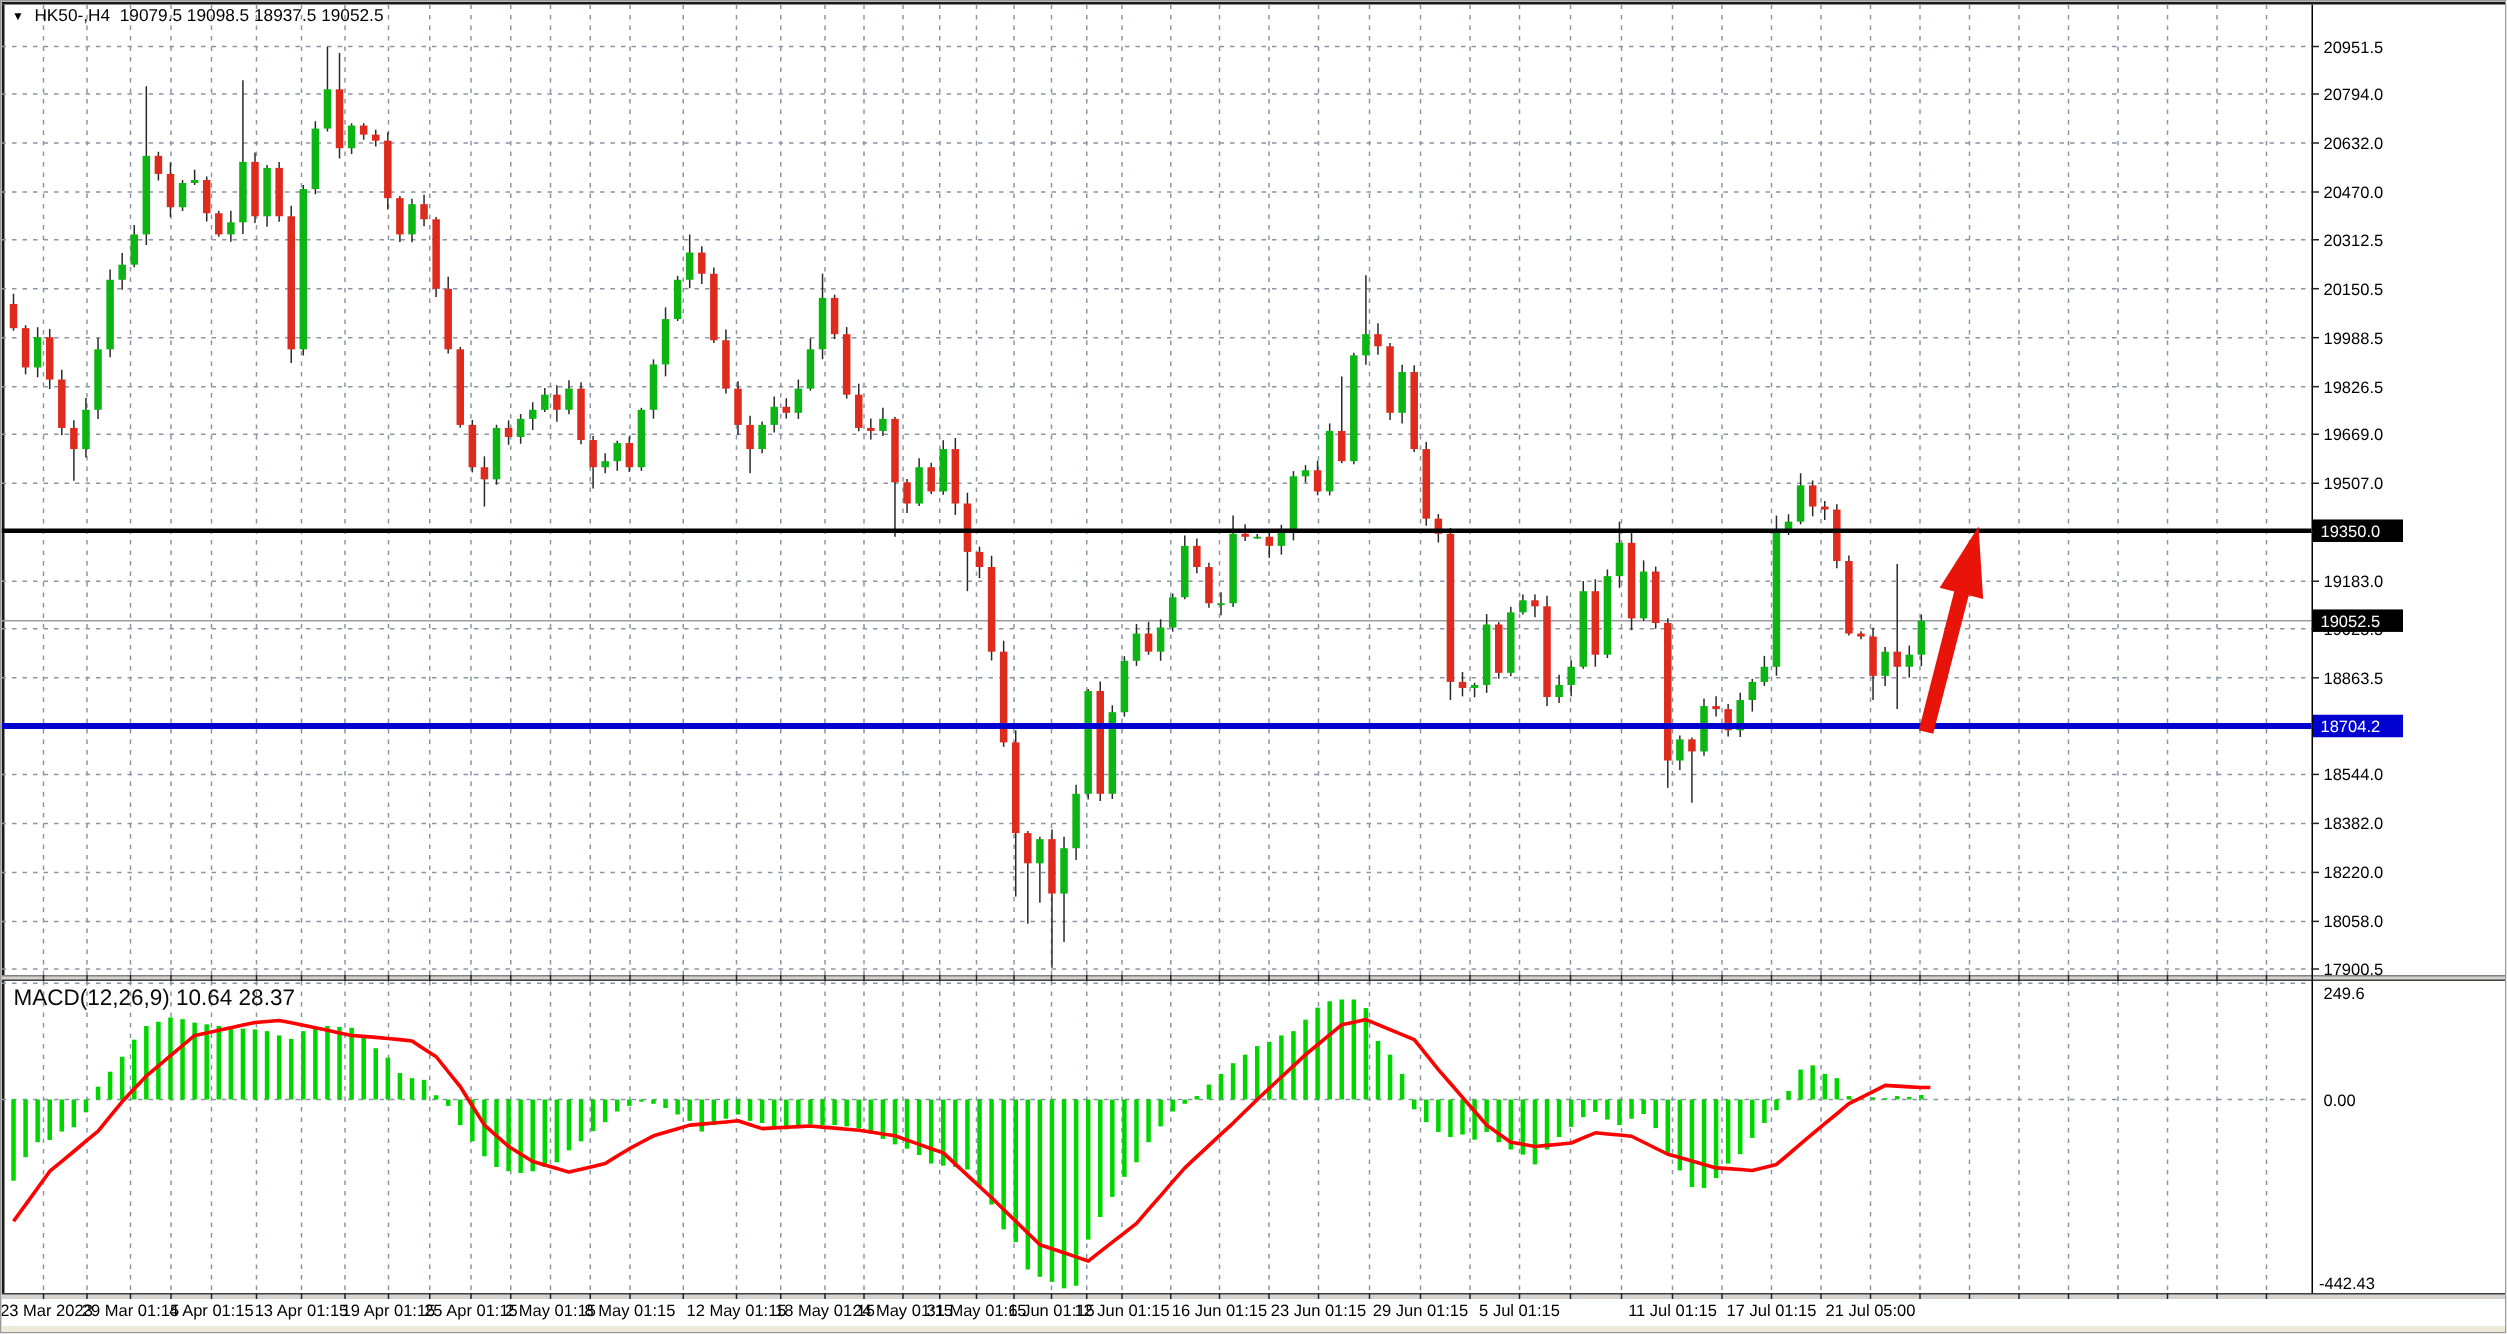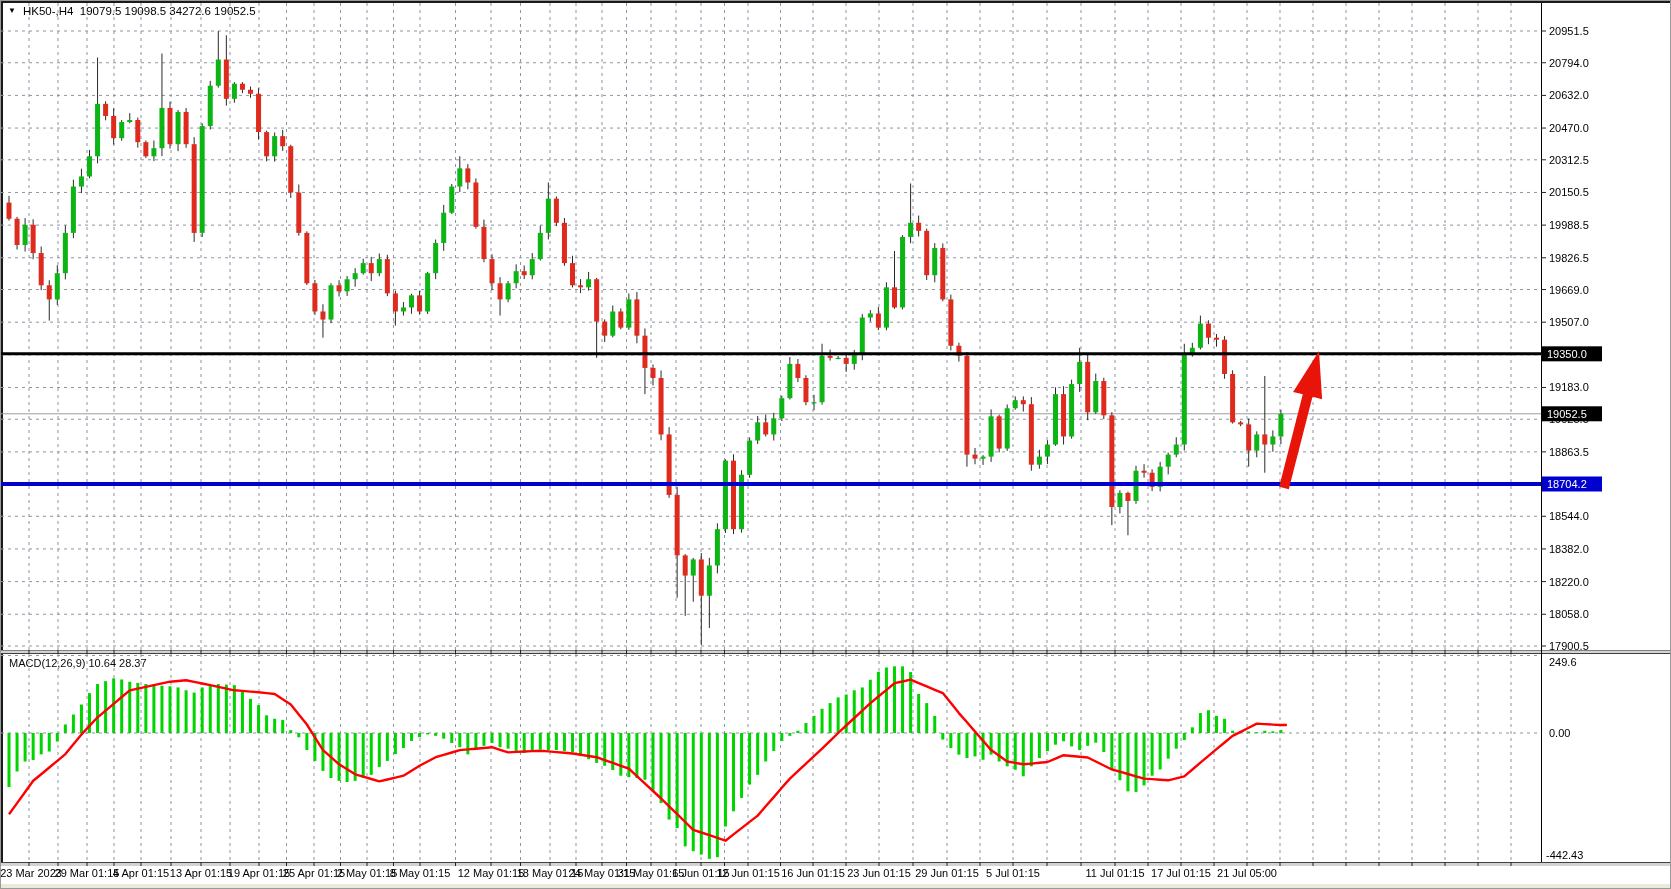--- a/index.html
+++ b/index.html
@@ -2,21 +2,21 @@
 <html><head>
 <meta charset="utf-8">
 <style>
   html,body{margin:0;padding:0;background:#ffffff;}
   #app{position:relative;width:1671px;height:889px;background:#ffffff;overflow:hidden;
        font-family:"Liberation Sans",sans-serif;border:1px solid #9a9a9a;box-sizing:border-box;}
   #chart{position:absolute;left:0;top:0;}
   #title-bar{position:absolute;left:7px;top:4px;display:flex;align-items:center;gap:7px;
              font-size:11.5px;color:#000;white-space:pre;}
   #dd-icon{font-size:8px;line-height:1;color:#000;cursor:pointer;}
-  #macd-label{position:absolute;left:8px;top:656px;font-size:11px;color:#0a0a0a;}
+  #macd-label{position:absolute;left:8px;top:656px;font-size:15px;color:#0a0a0a;}
 </style>
 </head>
 <body>
 
 <div id="app">
   <svg id="chart" width="1671" height="889">
       <rect x="0" y="0" width="1671" height="889" fill="#ffffff"></rect>
       <rect x="0" y="0" width="1671" height="2" fill="#1a1a1a"></rect>
       <rect x="0" y="2" width="2" height="859" fill="#1a1a1a"></rect>
       <g stroke="#8b95a4" stroke-width="1" stroke-dasharray="3 4">
@@ -808,16 +808,16 @@
         <text x="878" y="876">23 Jun 01:15</text>
         <text x="946" y="876">29 Jun 01:15</text>
         <text x="1012" y="876">5 Jul 01:15</text>
         <text x="1114" y="876">11 Jul 01:15</text>
         <text x="1180" y="876">17 Jul 01:15</text>
         <text x="1246" y="876">21 Jul 05:00</text>
       </g>
     </svg>
   <div id="title-bar">
     <span id="dd-icon">▼</span>
-    <span>HK50-,H4  19079.5 19098.5 34272.6 19052.5</span>
+    <span>HK50-,H4  19079.5 19098.5 18937.5 19052.5</span>
   </div>
   <div id="macd-label">MACD(12,26,9) 10.64 28.37</div>
 </div>
 
 </body></html>

